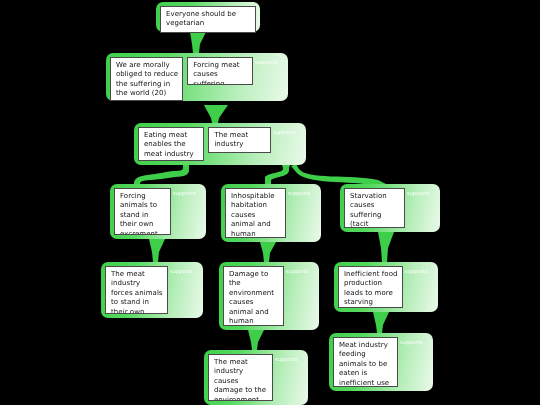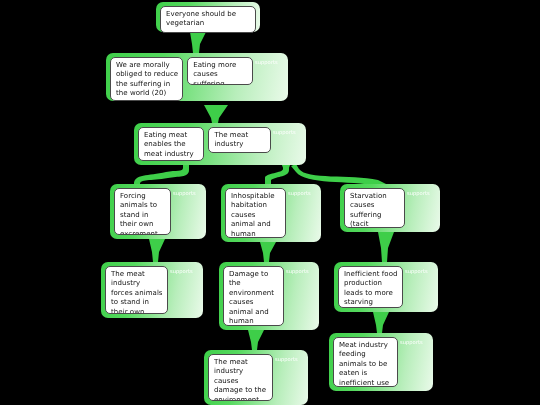--- a/index.html
+++ b/index.html
@@ -29,21 +29,21 @@
     border-radius: 7px;
     background: linear-gradient(100deg, #3fcf4a 0%, #55d95e 30%, #b8eebb 72%, #eafaea 100%);
     box-sizing: border-box;
     padding: 4px;
     display: flex;
     align-items: flex-start;
   }
   .claim {
     background: #ffffff;
     border: 1px solid #4a4a4a;
-    border-radius: 5px;
+    border-radius: 0;
     box-sizing: border-box;
     padding: 3px 4px 3px 5px;
     color: #121212;
     font-size: 7px;
     line-height: 9.4px;
     letter-spacing: 0.05px;
     overflow: hidden;
     flex: 1 1 auto;
   }
   .relation {
@@ -110,21 +110,21 @@
       <path d="M373,312 L389,312 L383,325 L382,333 L377,333 L376,325 Z"></path>
     </g>
   </svg>
 
   <div class="node" id="n-root">
     <div class="claim">Everyone should be vegetarian</div>
   </div>
 
   <div class="node" id="n-moral">
     <div class="claim" style="width:78px;height:44px;margin-right:4px;">We are morally obliged to reduce the suffering in the world (20)</div>
-    <div class="claim" style="width:70px;height:28px;">Eating more causes suffering</div>
+    <div class="claim" style="width:70px;height:28px;">Forcing meat causes suffering</div>
     <div class="relation">supports</div>
   </div>
 
   <div class="node" id="n-enables">
     <div class="claim" style="width:70px;height:34px;margin-right:4px;">Eating meat enables the meat industry</div>
     <div class="claim" style="width:66px;height:26px;">The meat industry causes suffering</div>
     <div class="relation">supports</div>
   </div>
 
   <div class="node" id="n-forcing">

